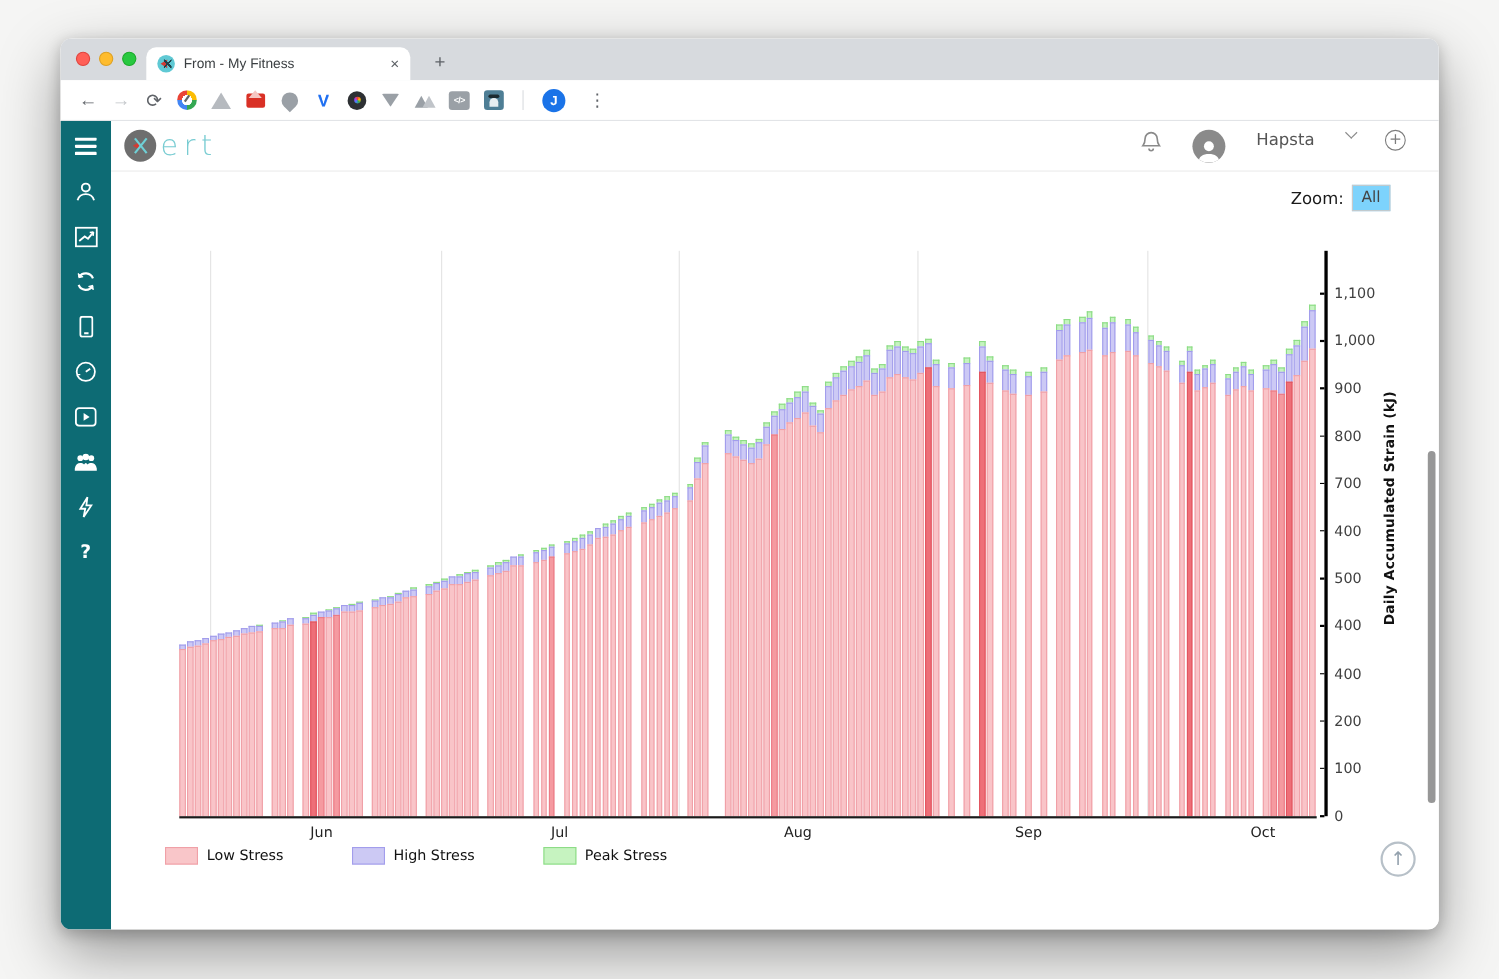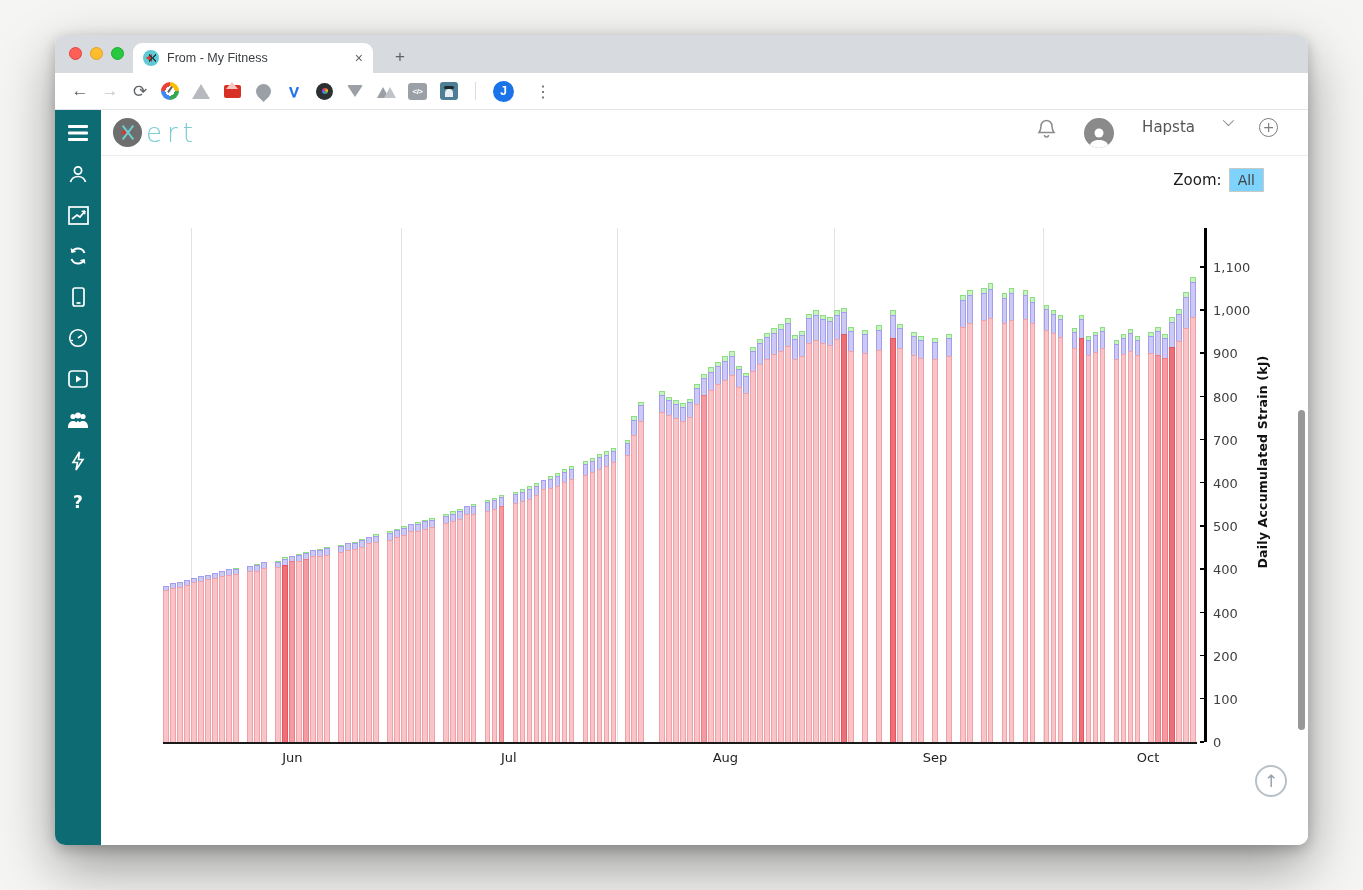--- a/index.html
+++ b/index.html
@@ -924,20 +924,34 @@
             <div class="ytick-mark" style="bottom: 345px;"></div>
             <div class="ytick-label" style="bottom: 337.5px;">800</div>
             <div class="ytick-mark" style="bottom: 388.1px;"></div>
             <div class="ytick-label" style="bottom: 380.6px;">900</div>
             <div class="ytick-mark" style="bottom: 431.3px;"></div>
             <div class="ytick-label" style="bottom: 423.8px;">1,000</div>
             <div class="ytick-mark" style="bottom: 474.5px;"></div>
             <div class="ytick-label" style="bottom: 467px;">1,100</div>
           </div>
         <div class="y-title">Daily Accumulated Strain (kJ)</div>
+        <div class="legend">
+          <div class="legend-item">
+            <span class="swatch sw-low"></span>
+            <span>Low Stress</span>
+          </div>
+          <div class="legend-item">
+            <span class="swatch sw-high"></span>
+            <span>High Stress</span>
+          </div>
+          <div class="legend-item">
+            <span class="swatch sw-peak"></span>
+            <span>Peak Stress</span>
+          </div>
+        </div>
       </div>
 
       <div class="scroll-top">
           <span>↑</span>
         </div>
     </div>
   </div>
 
   <div class="page-scrollbar"></div>
 </div>

